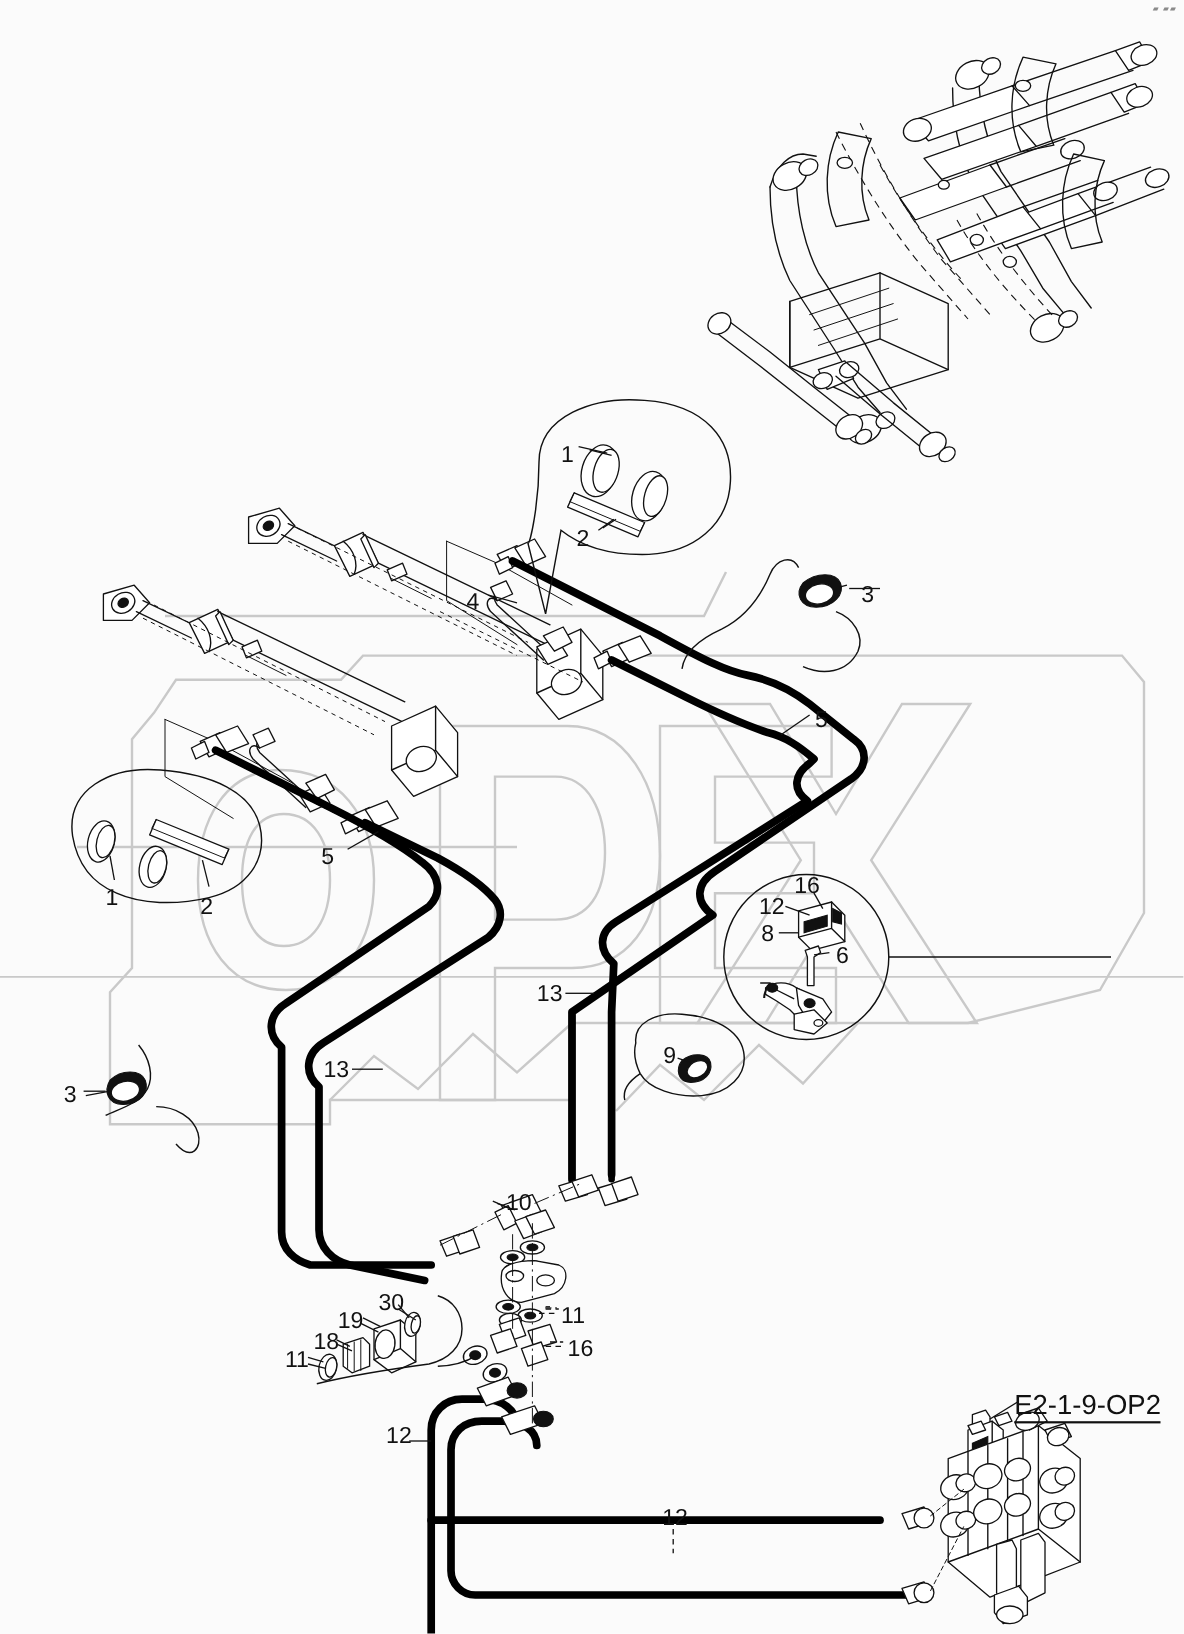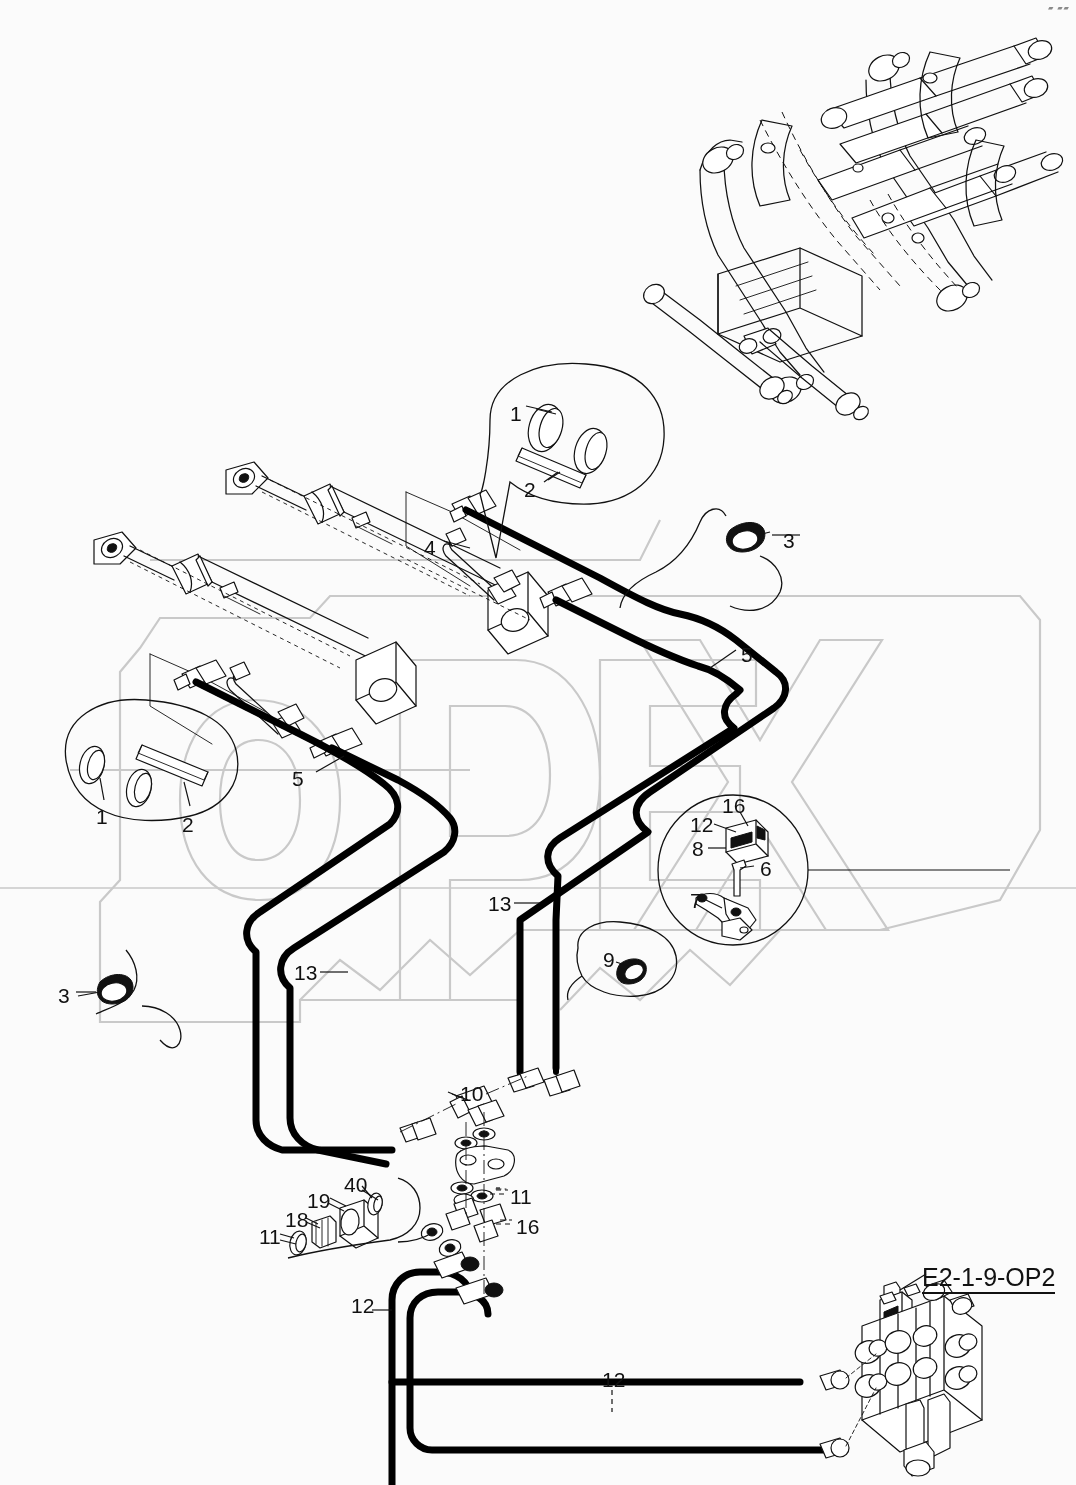--- a/index.html
+++ b/index.html
@@ -557,21 +557,21 @@
     <div class="lbl" style="left:722px;top:795px;">16</div>
     <div class="lbl" style="left:690px;top:814px;">12</div>
     <div class="lbl" style="left:692px;top:838px;">8</div>
     <div class="lbl" style="left:760px;top:858px;">6</div>
     <div class="lbl" style="left:690px;top:890px;">7</div>
     <div class="lbl" style="left:488px;top:893px;">13</div>
     <div class="lbl" style="left:603px;top:949px;">9</div>
     <div class="lbl" style="left:58px;top:985px;">3</div>
     <div class="lbl" style="left:294px;top:962px;">13</div>
     <div class="lbl" style="left:423px;top:1083px;margin-left:37px;">10</div>
-    <div class="lbl" style="left:344px;top:1174px;">40</div>
+    <div class="lbl" style="left:344px;top:1174px;">30</div>
     <div class="lbl" style="left:307px;top:1190px;">19</div>
     <div class="lbl" style="left:285px;top:1209px;">18</div>
     <div class="lbl" style="left:259px;top:1226px;">11</div>
     <div class="lbl" style="left:510px;top:1186px;">11</div>
     <div class="lbl" style="left:516px;top:1216px;text-align:right;">16</div>
     <div class="lbl" style="left:351px;top:1295px;">12</div>
     <div class="lbl" style="left:602px;top:1369px;">12</div>
   </div>
 
   <div class="lbl lbl-big underline" style="left:922px;top:1265px;">E2-1-9-OP2</div>

